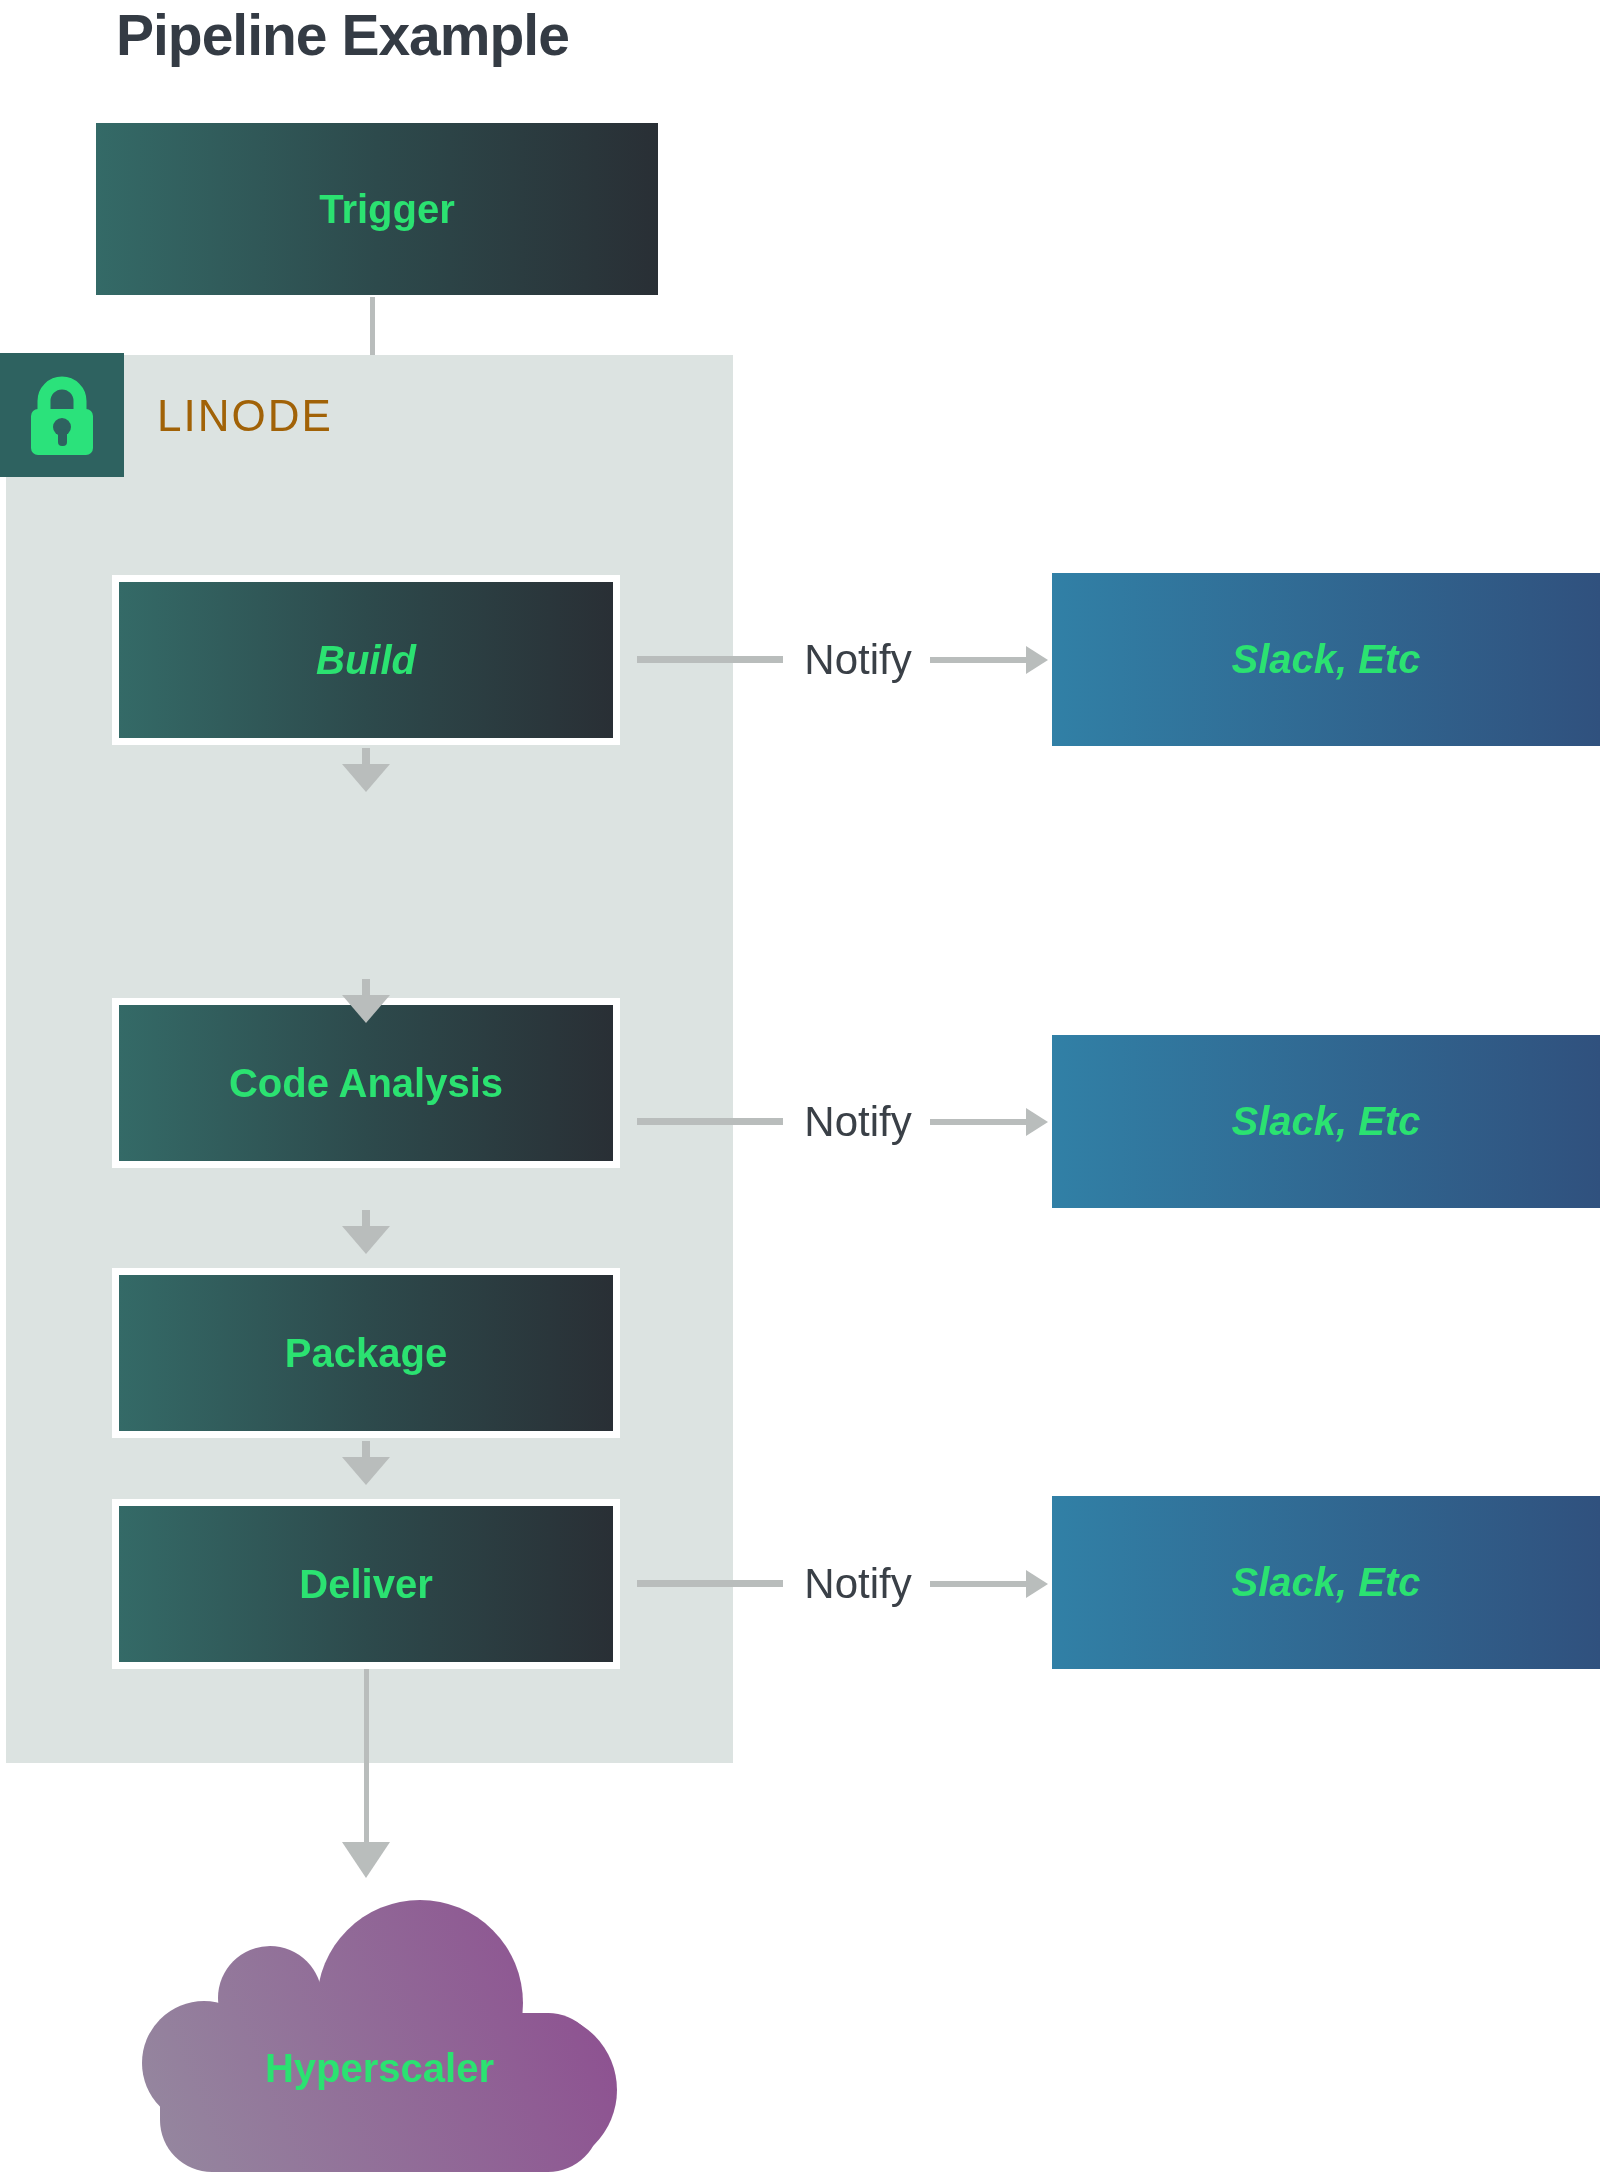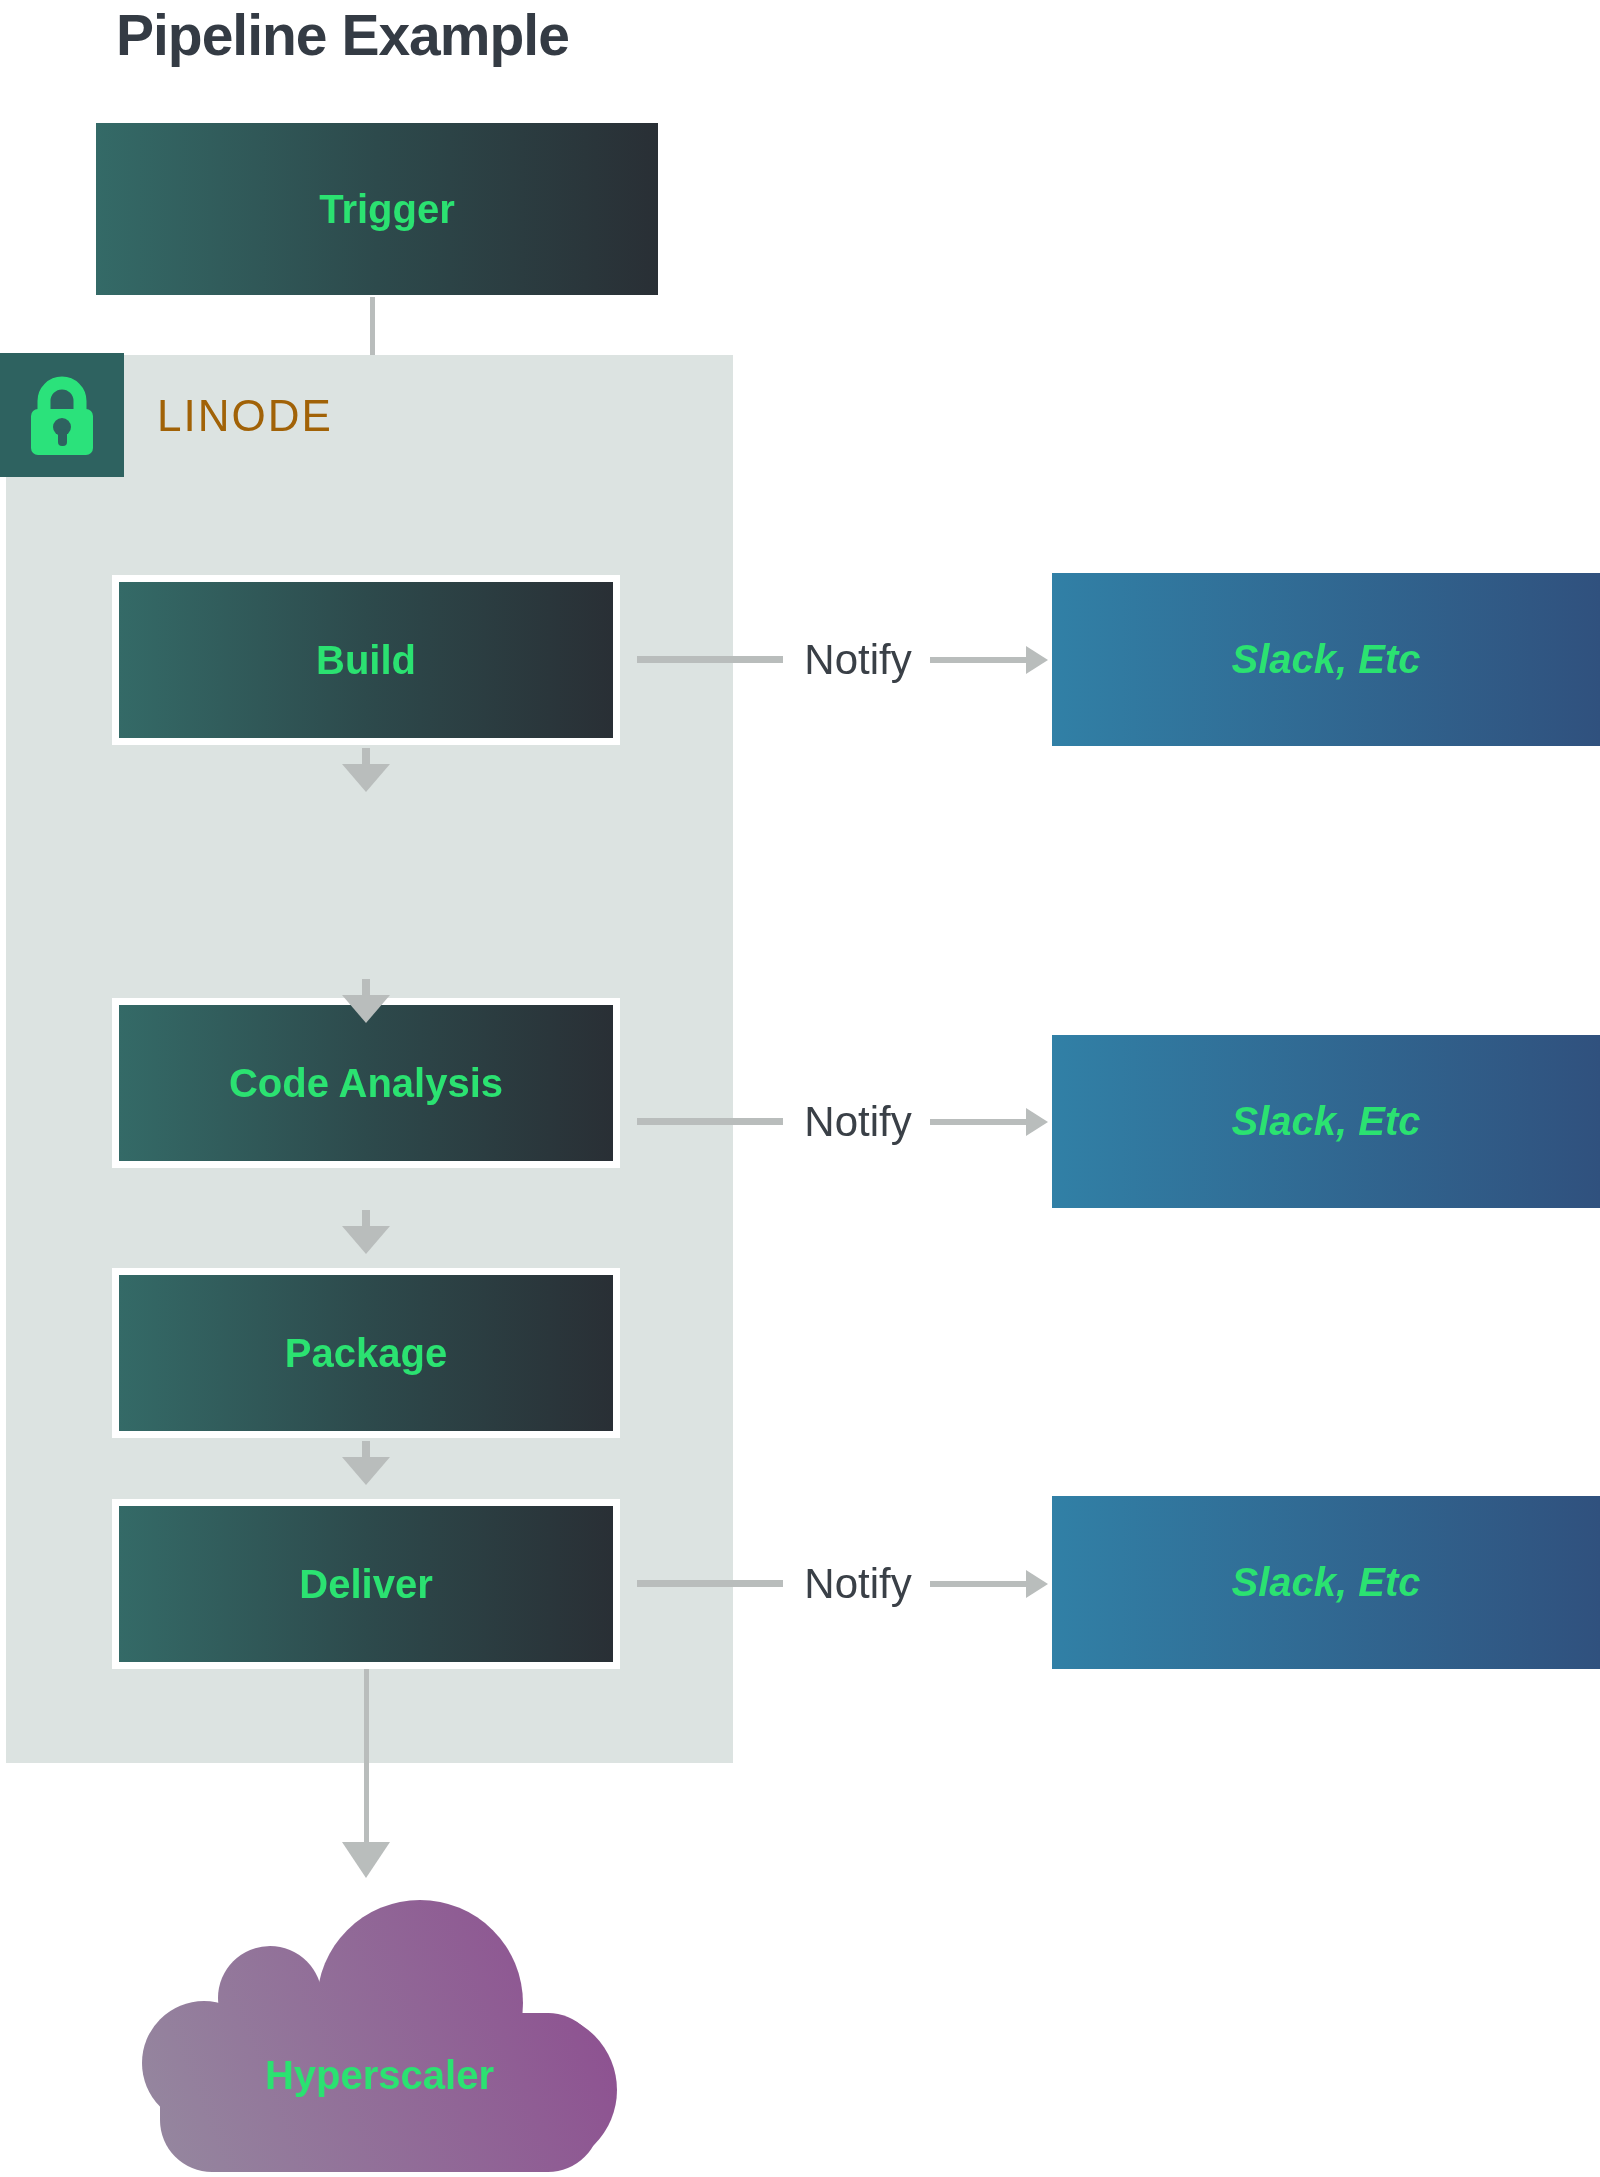--- a/index.html
+++ b/index.html
@@ -72,21 +72,21 @@
   .hhead{
     position:absolute;width:0;height:0;
     border-top:14px solid transparent;border-bottom:14px solid transparent;
     border-left:22px solid #b9bdbc;
   }
 
   
   .cloud-wrap{left:142px;top:1898px;width:475px;height:274px;}
   .cloud-label{
     position:absolute;left:0;top:140px;width:475px;height:60px;
-    display:flex;align-items:flex-end;justify-content:center;
+    display:flex;align-items:center;justify-content:center;
   }
 </style>
 </head>
 <body>
 
 <div class="canvas">
 
   <div class="abs page-title">Pipeline Example</div>
 
   <div class="node trigger-box teal-grad">
@@ -103,21 +103,21 @@
       <svg width="124" height="124" viewBox="0 0 124 124">
         <path d="M44 64 V48 a18 18 0 0 1 36 0 V64" fill="none" stroke="#2be27b" stroke-width="13"></path>
         <rect x="31" y="56" width="62" height="46" rx="7" fill="#2be27b"></rect>
         <circle cx="62" cy="74" r="9" fill="#2e6260"></circle>
         <rect x="58" y="76" width="9" height="17" rx="4" fill="#2e6260"></rect>
       </svg>
     </div>
     <div class="platform-name platform-label">LINODE</div>
   </div>
 
-  <div class="node stage-box teal-grad" style="top:575px;">
+  <div class="node stage-box teal-grad" style="top:575px;font-style:italic;">
     <span class="node-label">Build</span>
   </div>
   <div class="node stage-box teal-grad" style="top:998px;text-align:right;">
     <span class="node-label">Code Analysis</span>
   </div>
   <div class="node stage-box teal-grad" style="top:1499px;">
     <span class="node-label">Deliver</span>
   </div>
   <div class="node stage-box teal-grad" style="top:1268px;">
     <span class="node-label">Package</span>

